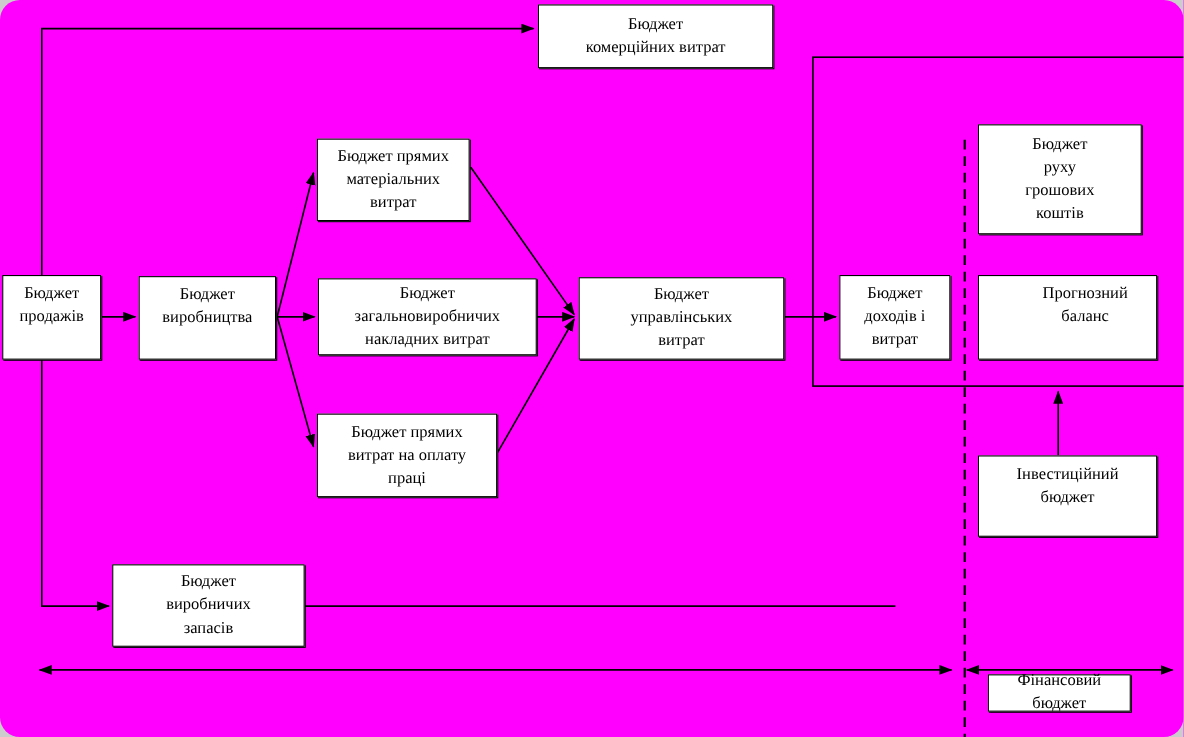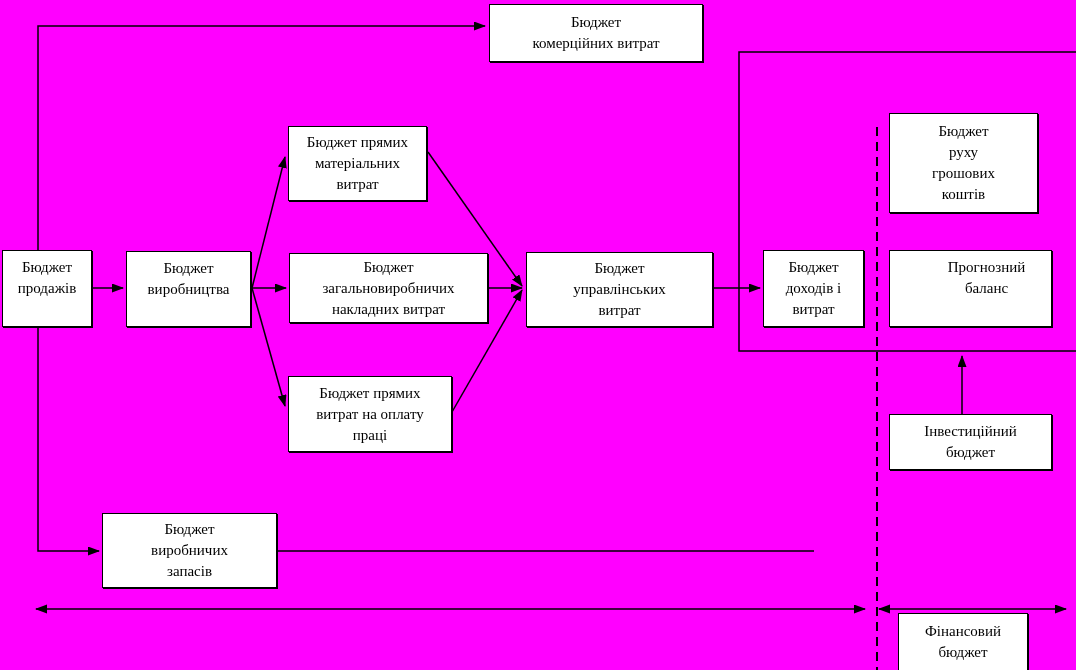--- a/index.html
+++ b/index.html
@@ -12,20 +12,21 @@
   body{
     font-family:"Liberation Serif","DejaVu Serif",serif;
     background:#ccc;
   }
   #canvas{
     position:relative;
     width:1076px;
     height:670px;
     background:var(--bg);
     overflow:hidden;
+    border-radius:18px;
   }
   #wires{
     position:absolute;
     left:0;top:0;
     width:1076px;height:670px;
   }
   #wires .wire{
     stroke:var(--line);
     fill:none;
     stroke-width:1.5;
@@ -64,23 +65,23 @@
   .box-commercial { left:489px; top:4px;   width:214px; height:58px; }
   .box-sales      { left:2px;   top:250px; width:90px;  height:77px; }
   .box-production { left:126px; top:251px; width:125px; height:76px; }
   .box-materials  { left:288px; top:126px; width:139px; height:75px; }
   .box-overhead   { left:289px; top:253px; width:199px; height:70px; }
   .box-labor      { left:288px; top:376px; width:164px; height:76px; }
   .box-management { left:526px; top:252px; width:187px; height:75px; }
   .box-income     { left:763px; top:250px; width:101px; height:77px; }
   .box-cashflow   { left:889px; top:113px; width:149px; height:100px; }
   .box-balance    { left:889px; top:250px; width:163px; height:77px;padding-left:32px; }
-  .box-investment { left:889px; top:414px; width:163px; height:56px; }
+  .box-investment { left:889px; top:414px; width:163px; height:74px; }
   .box-inventory  { left:102px; top:513px; width:175px; height:75px; }
-  .box-financial  { left:898px; top:613px; width:130px; height:58px; }
+  .box-financial  { left:898px; top:613px; width:130px; height:34px; }
 </style>
 </head>
 <body>
 
 <div id="canvas">
 
   <svg id="wires" viewBox="0 0 1076 670" xmlns="http://www.w3.org/2000/svg">
     <defs>
       <marker id="ah" markerUnits="userSpaceOnUse" markerWidth="13" markerHeight="10" refX="11" refY="4.5" orient="auto">
         <path d="M0,0 L12,4.5 L0,9 Z"></path>

